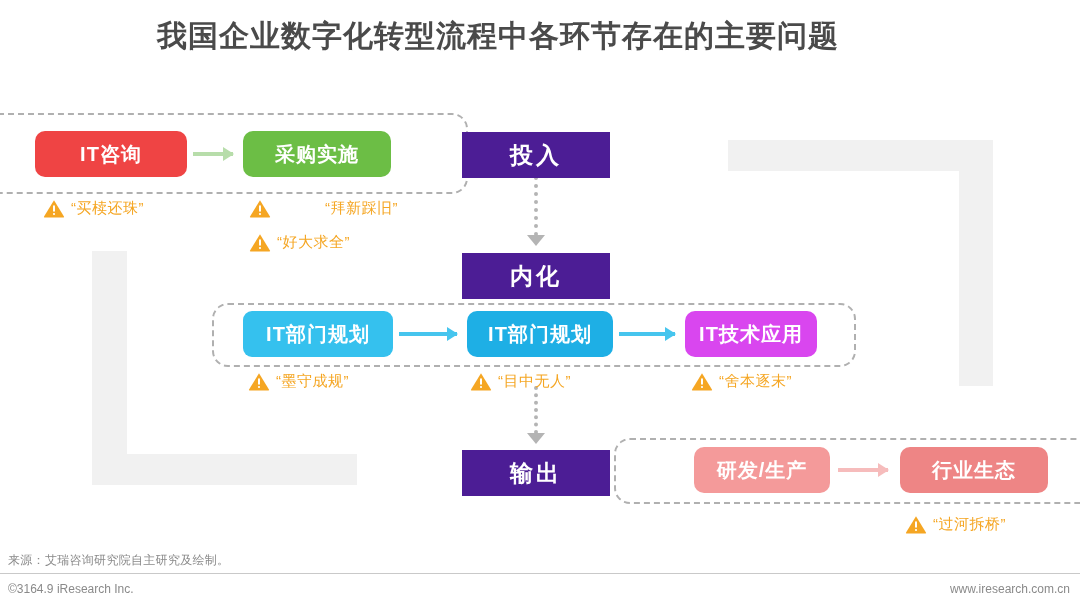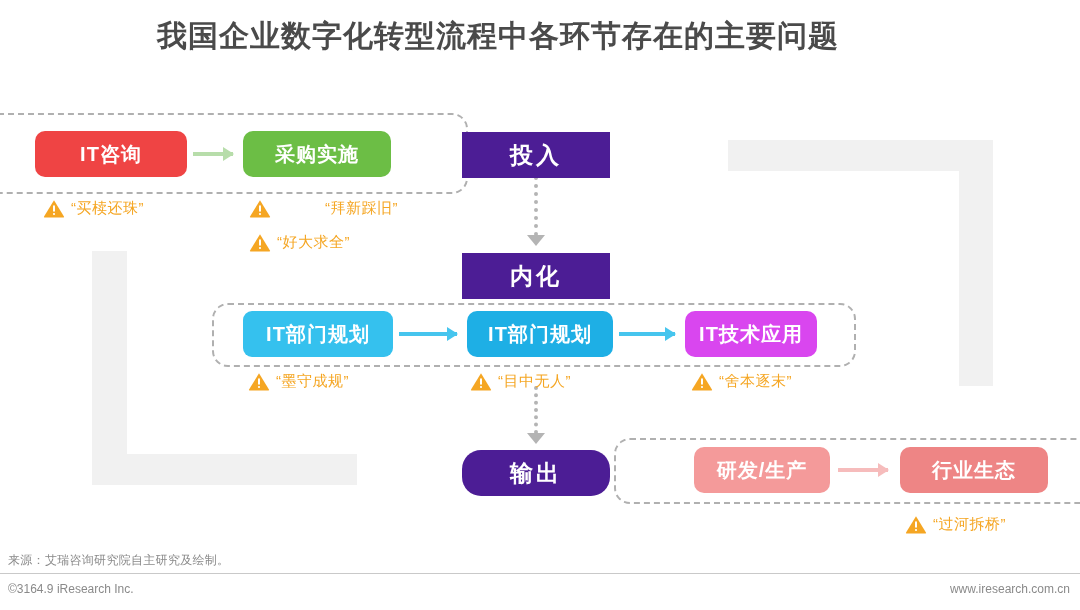--- a/index.html
+++ b/index.html
@@ -64,21 +64,21 @@
     font-size: 23px;
     font-weight: bold;
     letter-spacing: 3px;
     display: flex;
     align-items: center;
     justify-content: center;
     z-index: 3;
   }
   .stage-1 { left: 462px; top: 132px; }
   .stage-2 { left: 462px; top: 253px; }
-  .stage-3 { left: 462px; top: 450px; border-radius: 19px; }
+  .stage-3 { left: 462px; top: 450px; }
 
   
   .dotted-conn {
     position: absolute;
     left: 534px;
     width: 4px;
     border-left: 4px dotted #b4b4b4;
     z-index: 2;
   }
   .dotted-conn-1 { top: 176px; height: 60px; }

